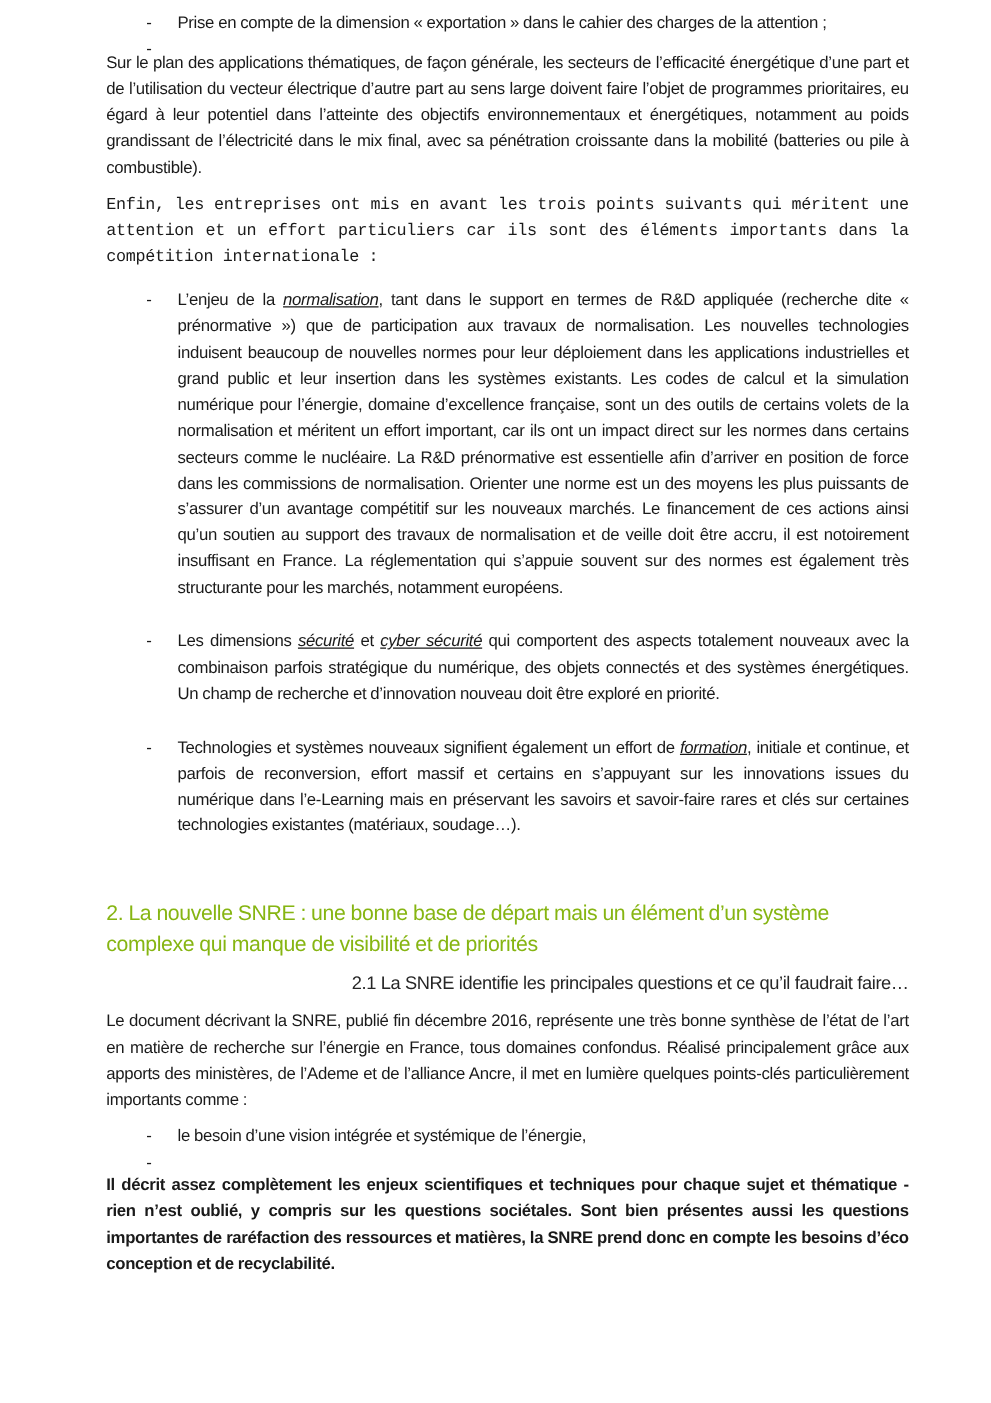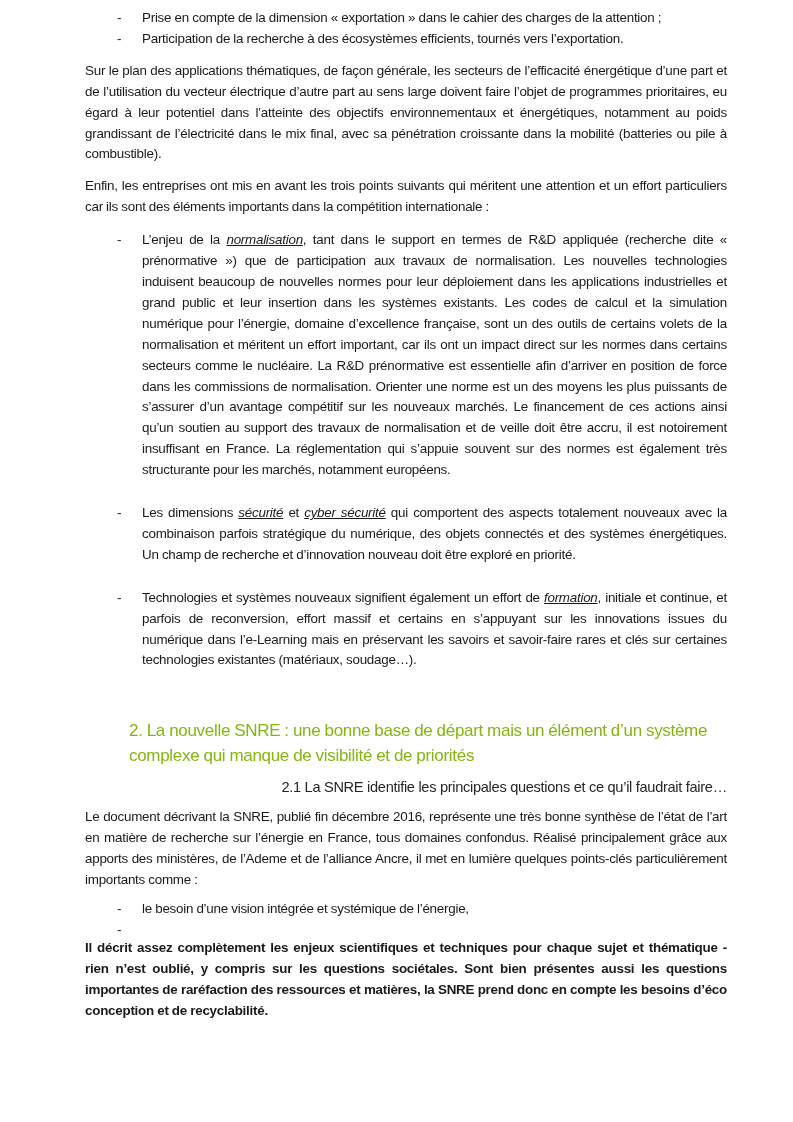--- a/index.html
+++ b/index.html
@@ -23,44 +23,43 @@
 
 <div class="page">
 
   <ul class="dash" style="margin-top:8px;">
     <li>
       <span class="dash-mark">-</span>
       <span>Prise en compte de la dimension « exportation » dans le cahier des charges de la attention ;</span>
     </li>
     <li>
       <span class="dash-mark">-</span>
-      <span>Participation de la recherche à des écosystèmes efficients, tournés vers l’exportation.</span>
     </li>
   </ul>
 
   <p class="para" style="margin-top:11px;">Sur le plan des applications thématiques, de façon générale, les secteurs de l’efficacité énergétique d’une part et de l’utilisation du vecteur électrique d’autre part au sens large doivent faire l’objet de programmes prioritaires, eu égard à leur potentiel dans l’atteinte des objectifs environnementaux et énergétiques, notamment au poids grandissant de l’électricité dans le mix final, avec sa pénétration croissante dans la mobilité (batteries  ou pile à combustible).</p>
 
-  <p class="para" style="margin-top:11px;">Enfin, les entreprises ont mis en avant les trois points suivants qui méritent une attention et un effort particuliers car ils sont des éléments importants dans la compétition internationale :</p>
+  <p class="para" style="margin-top:11px;font-family:Liberation Mono, monospace;">Enfin, les entreprises ont mis en avant les trois points suivants qui méritent une attention et un effort particuliers car ils sont des éléments importants dans la compétition internationale :</p>
 
   <ul class="dash" style="margin-top:12px;">
     <li>
       <span class="dash-mark">-</span>
       <span>L’enjeu de la </span><em>normalisation</em><span>, tant dans le support en termes de R&amp;D appliquée (recherche dite « prénormative ») que de participation aux travaux de normalisation. Les nouvelles technologies induisent beaucoup de nouvelles normes pour leur déploiement dans les applications industrielles et grand public et leur insertion dans les systèmes existants. Les codes de calcul et la simulation numérique pour l’énergie, domaine d’excellence française, sont un des outils de certains volets de la normalisation et méritent un effort important, car ils ont un impact direct sur les normes dans certains secteurs comme le nucléaire. La R&amp;D prénormative est essentielle afin d’arriver en position de force dans les commissions de normalisation. Orienter une norme est un des moyens les plus puissants de s’assurer d’un avantage compétitif sur les nouveaux marchés. Le financement de ces actions ainsi qu’un soutien au support des travaux de normalisation et de veille doit être accru, il est notoirement insuffisant en France. La réglementation qui s’appuie souvent sur des normes est également très structurante pour les marchés, notamment européens.</span>
     </li>
     <li style="margin-top:22px;">
       <span class="dash-mark">-</span>
       <span>Les dimensions </span><em>sécurité</em><span> et </span><em>cyber sécurité</em><span> qui comportent des aspects totalement nouveaux avec la combinaison parfois stratégique du numérique, des objets connectés et des systèmes énergétiques. Un champ de recherche et d’innovation nouveau doit être exploré en priorité.</span>
     </li>
     <li style="margin-top:22px;">
       <span class="dash-mark">-</span>
       <span>Technologies et systèmes nouveaux signifient également un effort de </span><em>formation</em><span>, initiale et continue, et parfois de reconversion, effort massif et certains en s’appuyant sur les innovations issues du numérique dans l’e-Learning mais en préservant les savoirs et savoir-faire rares et clés sur certaines technologies existantes (matériaux, soudage…).</span>
     </li>
   </ul>
 
-  <h2 class="h2" style="margin-top:47px;margin-left:44px;">2. La  nouvelle SNRE : une bonne base de départ mais un élément d’un système complexe qui manque de visibilité et  de priorités</h2>
+  <h2 class="h2" style="margin-top:47px;">2. La  nouvelle SNRE : une bonne base de départ mais un élément d’un système complexe qui manque de visibilité et  de priorités</h2>
 
   <h3 class="h3" style="margin-top:9px;">2.1 La SNRE identifie les principales questions et ce qu’il faudrait faire…</h3>
 
   <p class="para" style="margin-top:9px;">Le document décrivant la SNRE, publié fin décembre 2016, représente une très bonne synthèse de l’état de l’art en matière de recherche sur l’énergie en France, tous domaines confondus. Réalisé principalement grâce aux  apports des ministères, de l’Ademe et de l’alliance Ancre, il met en lumière quelques points-clés particulièrement importants comme :</p>
 
   <ul class="dash" style="margin-top:8px;">
     <li>
       <span class="dash-mark">-</span>
       <span>le besoin d’une vision intégrée et systémique de l’énergie,</span>
     </li>

